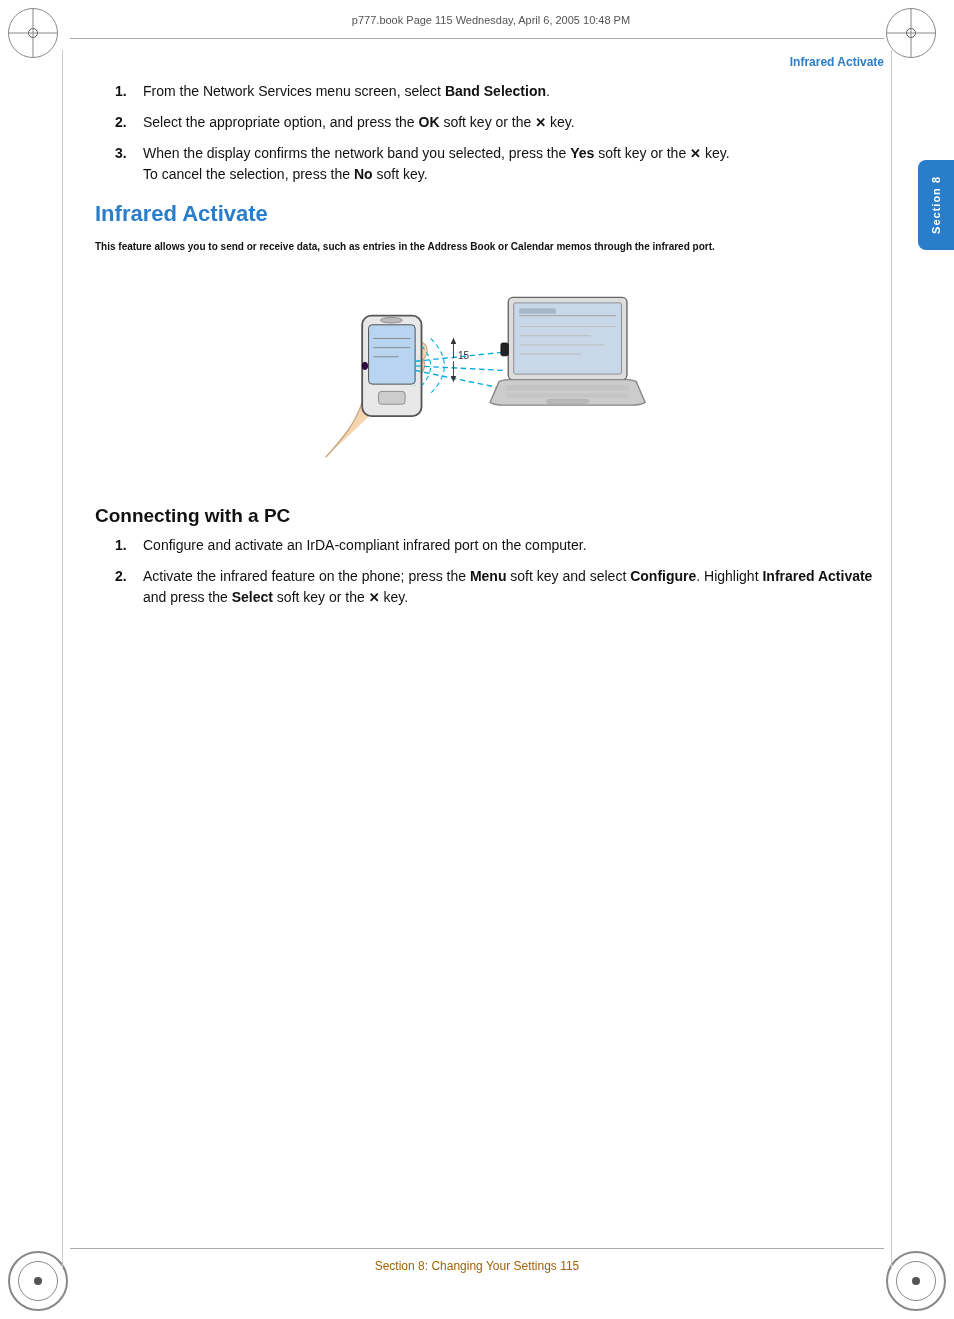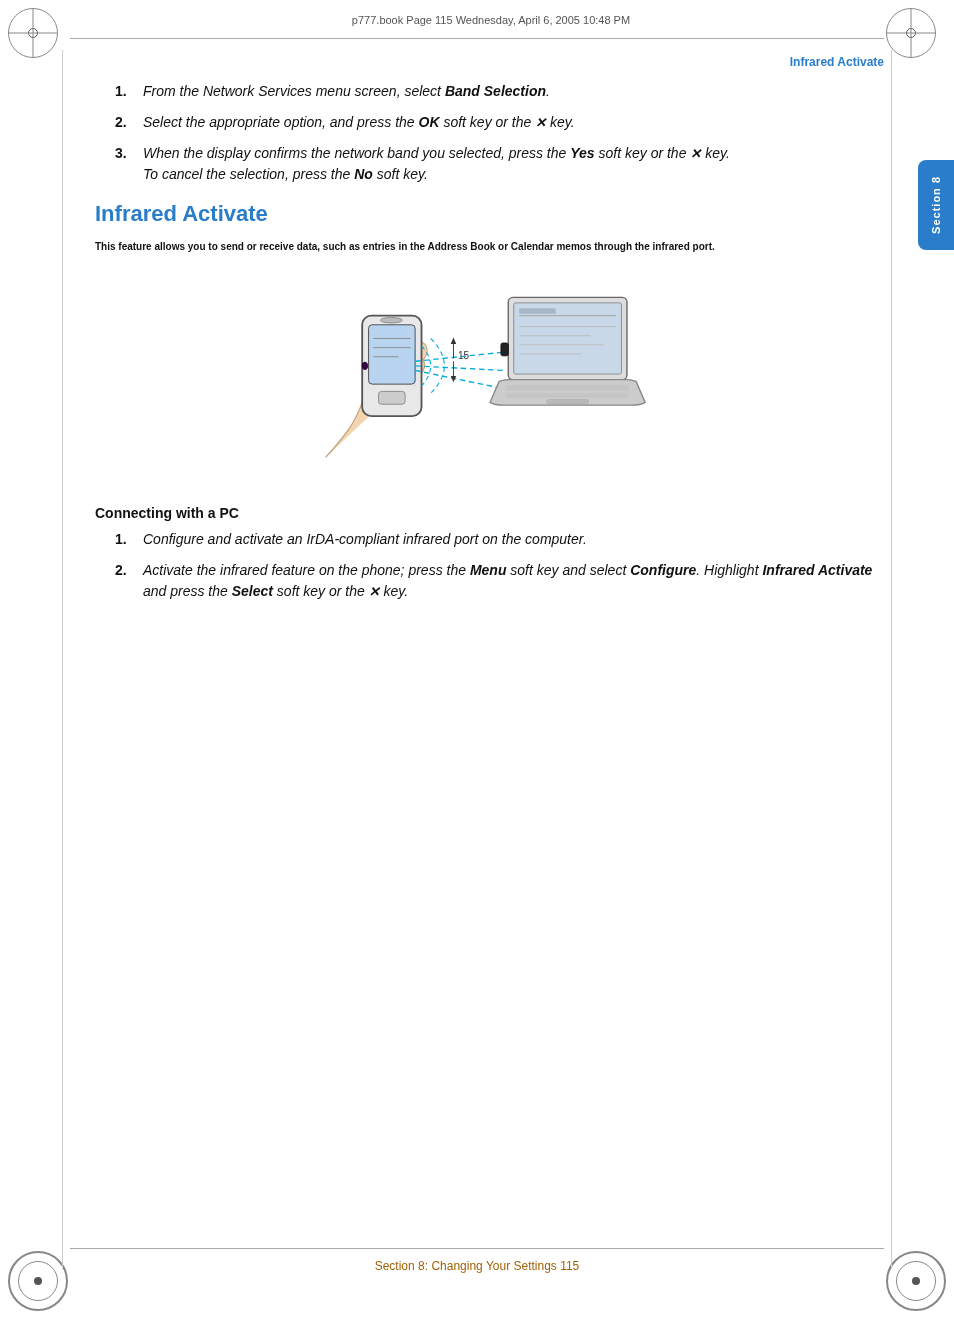--- a/index.html
+++ b/index.html
@@ -161,21 +161,20 @@
       font-size: 14px;
       font-weight: bold;
       min-width: 28px;
       padding-top: 0;
     }
     .list-text {
       font-family: Arial, sans-serif;
       font-size: 14px;
       line-height: 1.5;
       flex: 1;
-      font-style: italic;
     }
     .list-text strong, b {
       font-weight: bold;
     }
 
     
     .section-title {
       font-family: Arial, sans-serif;
       font-size: 22px;
       font-weight: bold;
@@ -205,21 +204,21 @@
 
     
     .ir-diagram svg {
       width: 420px;
       height: 200px;
     }
 
     
     .sub-heading {
       font-family: Arial, sans-serif;
-      font-size: 14px;
+      font-size: 19px;
       font-weight: bold;
       color: #111;
       margin-bottom: 8px;
     }
 
     
     .footer-text {
       position: absolute;
       bottom: 46px;
       left: 0; right: 0;

